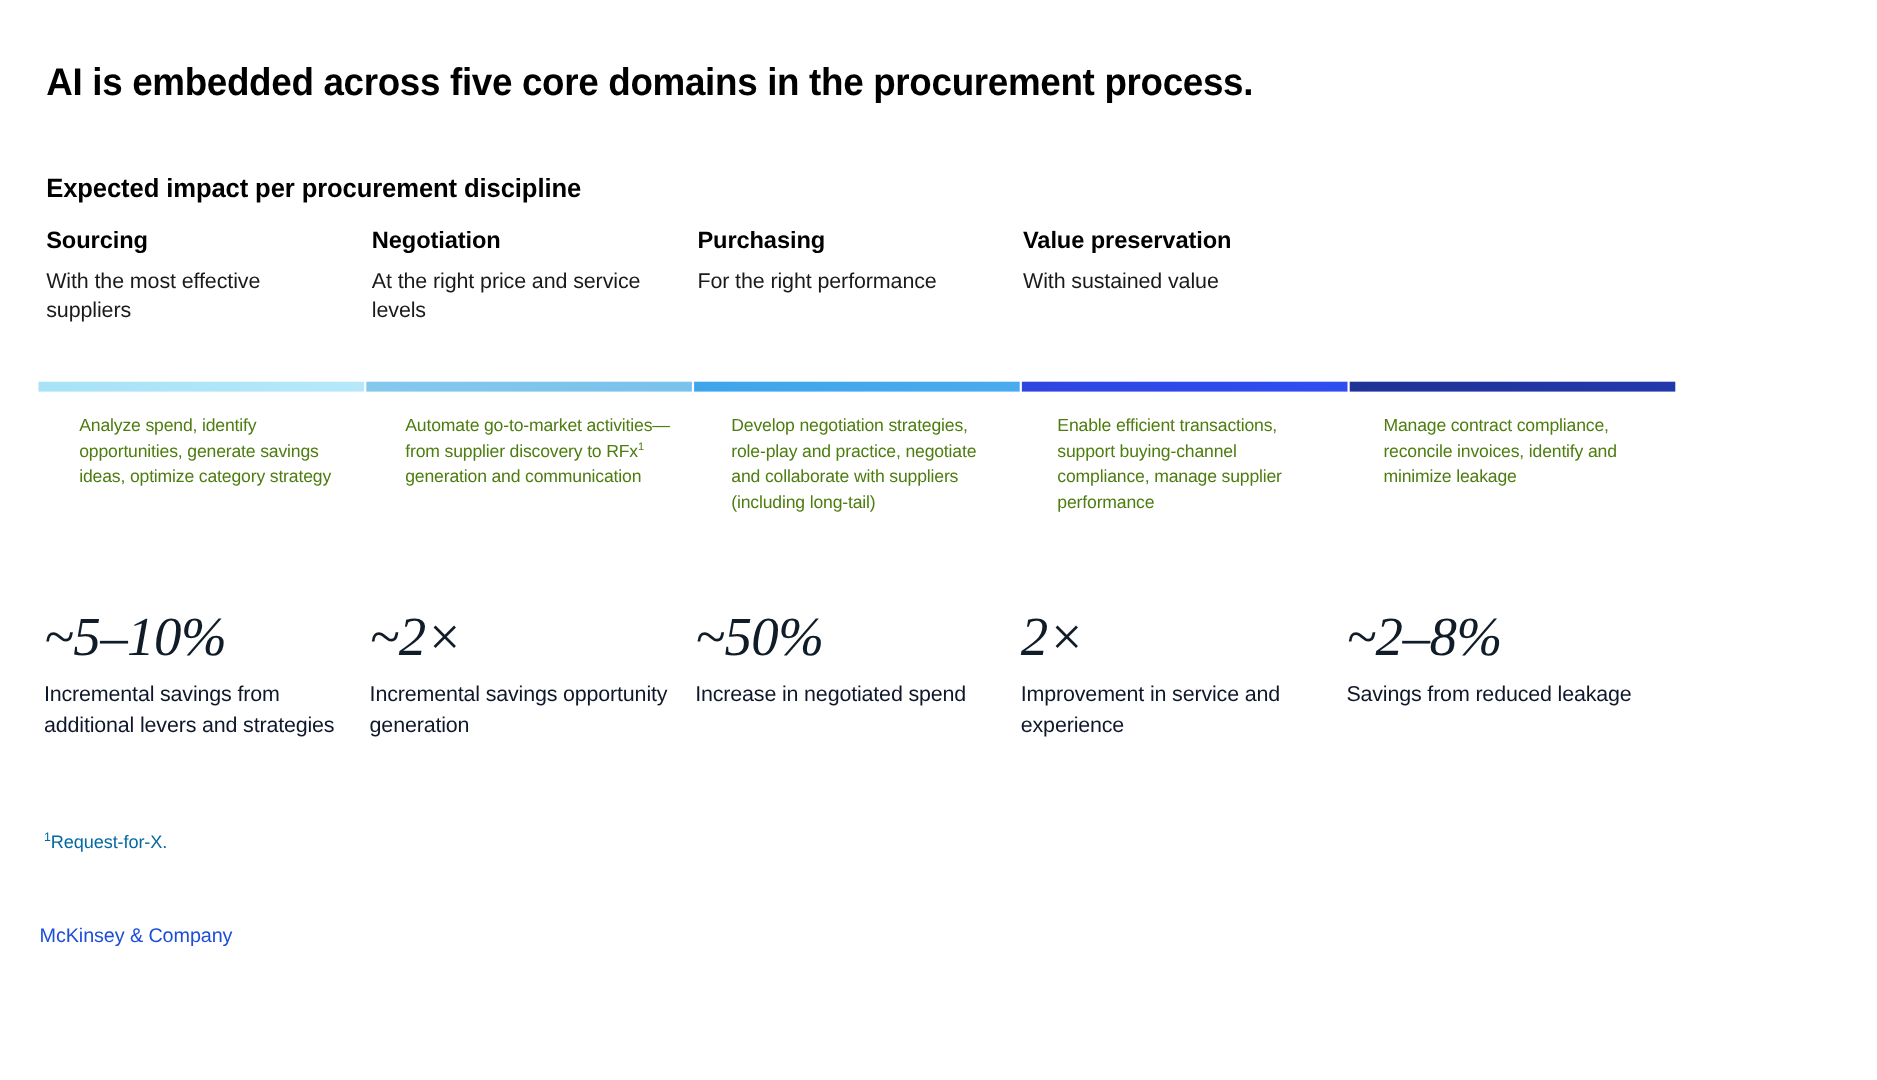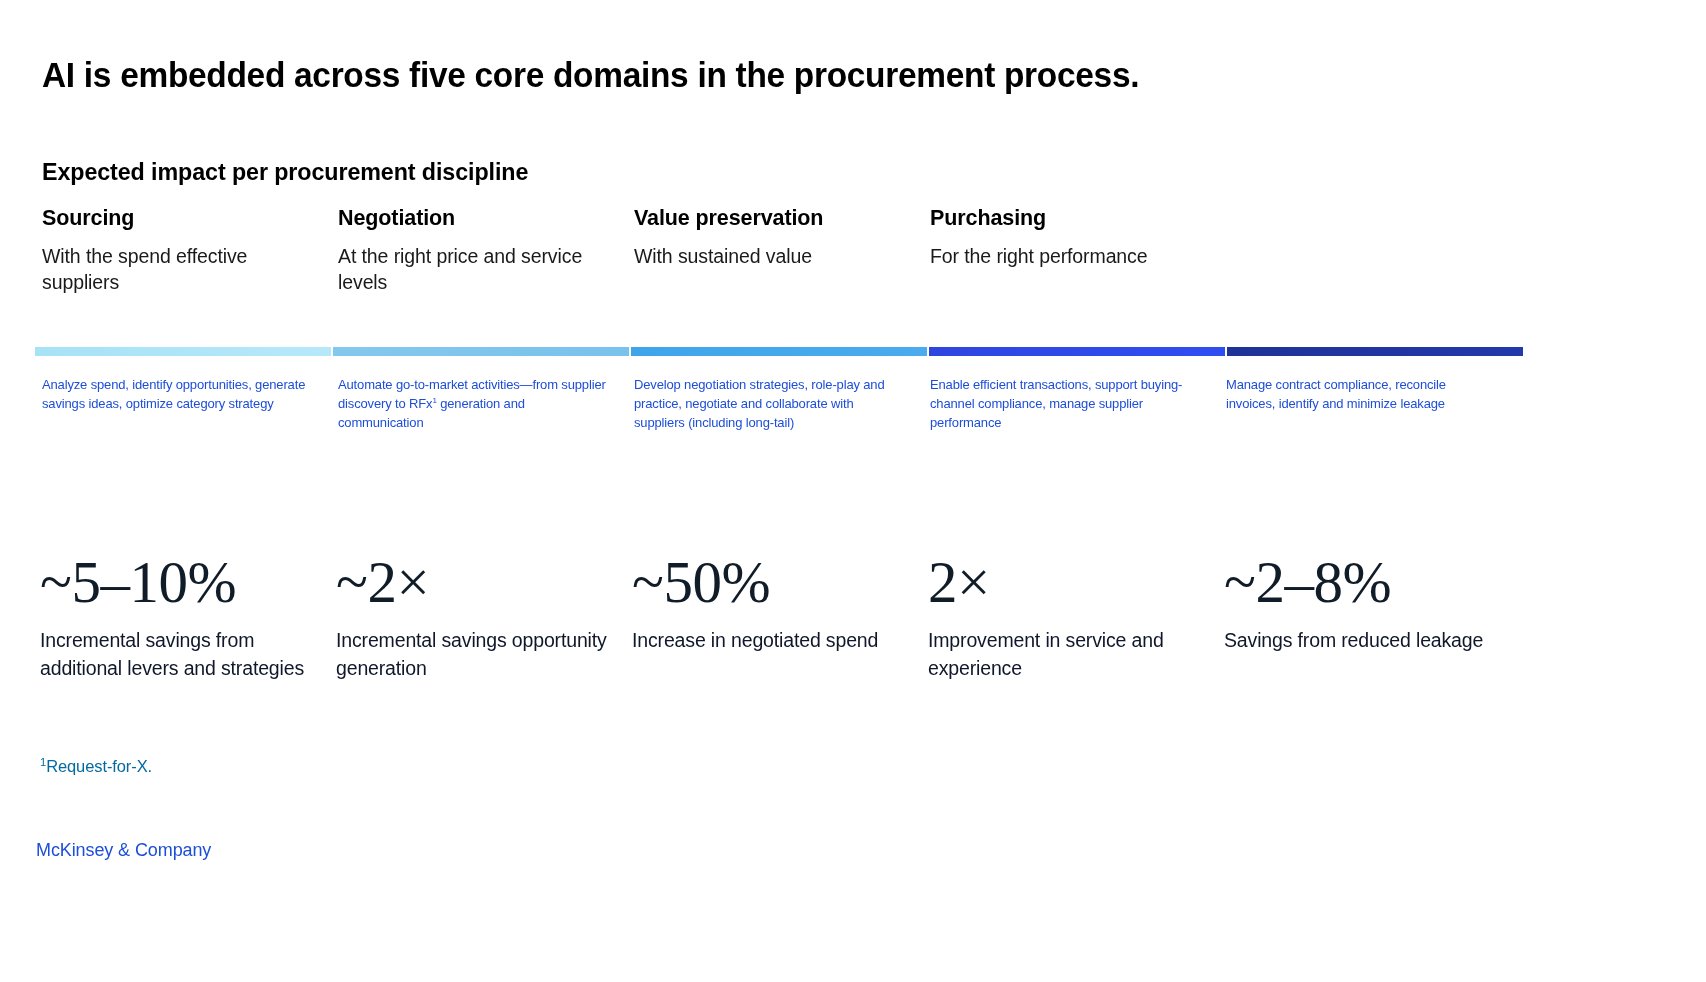--- a/index.html
+++ b/index.html
@@ -105,24 +105,25 @@
     position: absolute;
     left: 42px;
     top: 376px;
     width: 1482px;
     display: flex;
   }
   .desc {
     width: 296px;
     box-sizing: border-box;
     padding-right: 24px;
-    font-size: 13px;
+    font-size: 16px;
     line-height: 1.45;
-    color: #1d4ed8;
+    color: #4d7c0f;
     letter-spacing: -0.15px;
+    margin-left: 30px;
   }
   .desc sup {
     font-size: 0.62em;
     vertical-align: super;
     line-height: 0;
   }
 
   
   .stats {
     position: absolute;
@@ -131,26 +132,27 @@
     width: 1482px;
     display: flex;
   }
   .stat {
     width: 296px;
     box-sizing: border-box;
     padding-right: 20px;
   }
   .stat-value {
     font-family: "Liberation Serif", "DejaVu Serif", serif;
-    font-size: 59px;
+    font-size: 50px;
     font-weight: 400;
     line-height: 1.05;
     color: #101d29;
     letter-spacing: -0.5px;
     margin-bottom: 12px;
+    font-style: italic;
   }
   .stat-label {
     font-family: "Liberation Sans", sans-serif;
     font-size: 19.5px;
     line-height: 1.45;
     color: #0f172a;
     letter-spacing: -0.15px;
   }
 
   
@@ -183,33 +185,33 @@
 
 <div class="slide">
 
   <h1 class="title">AI is embedded across five core domains in the procurement process.</h1>
 
   <h2 class="subtitle">Expected impact per procurement discipline</h2>
 
   <div class="columns">
     <div class="col">
       <div class="col-head">Sourcing</div>
-      <div class="col-sub">With the spend effective suppliers</div>
+      <div class="col-sub">With the most effective suppliers</div>
     </div>
     <div class="col">
       <div class="col-head">Negotiation</div>
       <div class="col-sub">At the right price and service levels</div>
     </div>
     <div class="col">
+      <div class="col-head">Purchasing</div>
+      <div class="col-sub">For the right performance</div>
+    </div>
+    <div class="col">
       <div class="col-head">Value preservation</div>
       <div class="col-sub">With sustained value</div>
-    </div>
-    <div class="col">
-      <div class="col-head">Purchasing</div>
-      <div class="col-sub">For the right performance</div>
     </div>
   </div>
 
   <div class="bars">
     <div class="bar" style="background: linear-gradient(90deg, rgb(167, 226, 247) 0%, rgb(182, 232, 250) 100%);"></div>
     <div class="bar" style="background: linear-gradient(90deg, rgb(132, 200, 238) 0%, rgb(121, 194, 236) 100%);"></div>
     <div class="bar" style="background: linear-gradient(90deg, rgb(63, 165, 234) 0%, rgb(74, 171, 238) 100%);"></div>
     <div class="bar" style="background: linear-gradient(90deg, rgb(47, 69, 224) 0%, rgb(47, 78, 242) 100%);"></div>
     <div class="bar" style="background: linear-gradient(90deg, rgb(31, 50, 150) 0%, rgb(34, 57, 172) 100%);"></div>
   </div>

